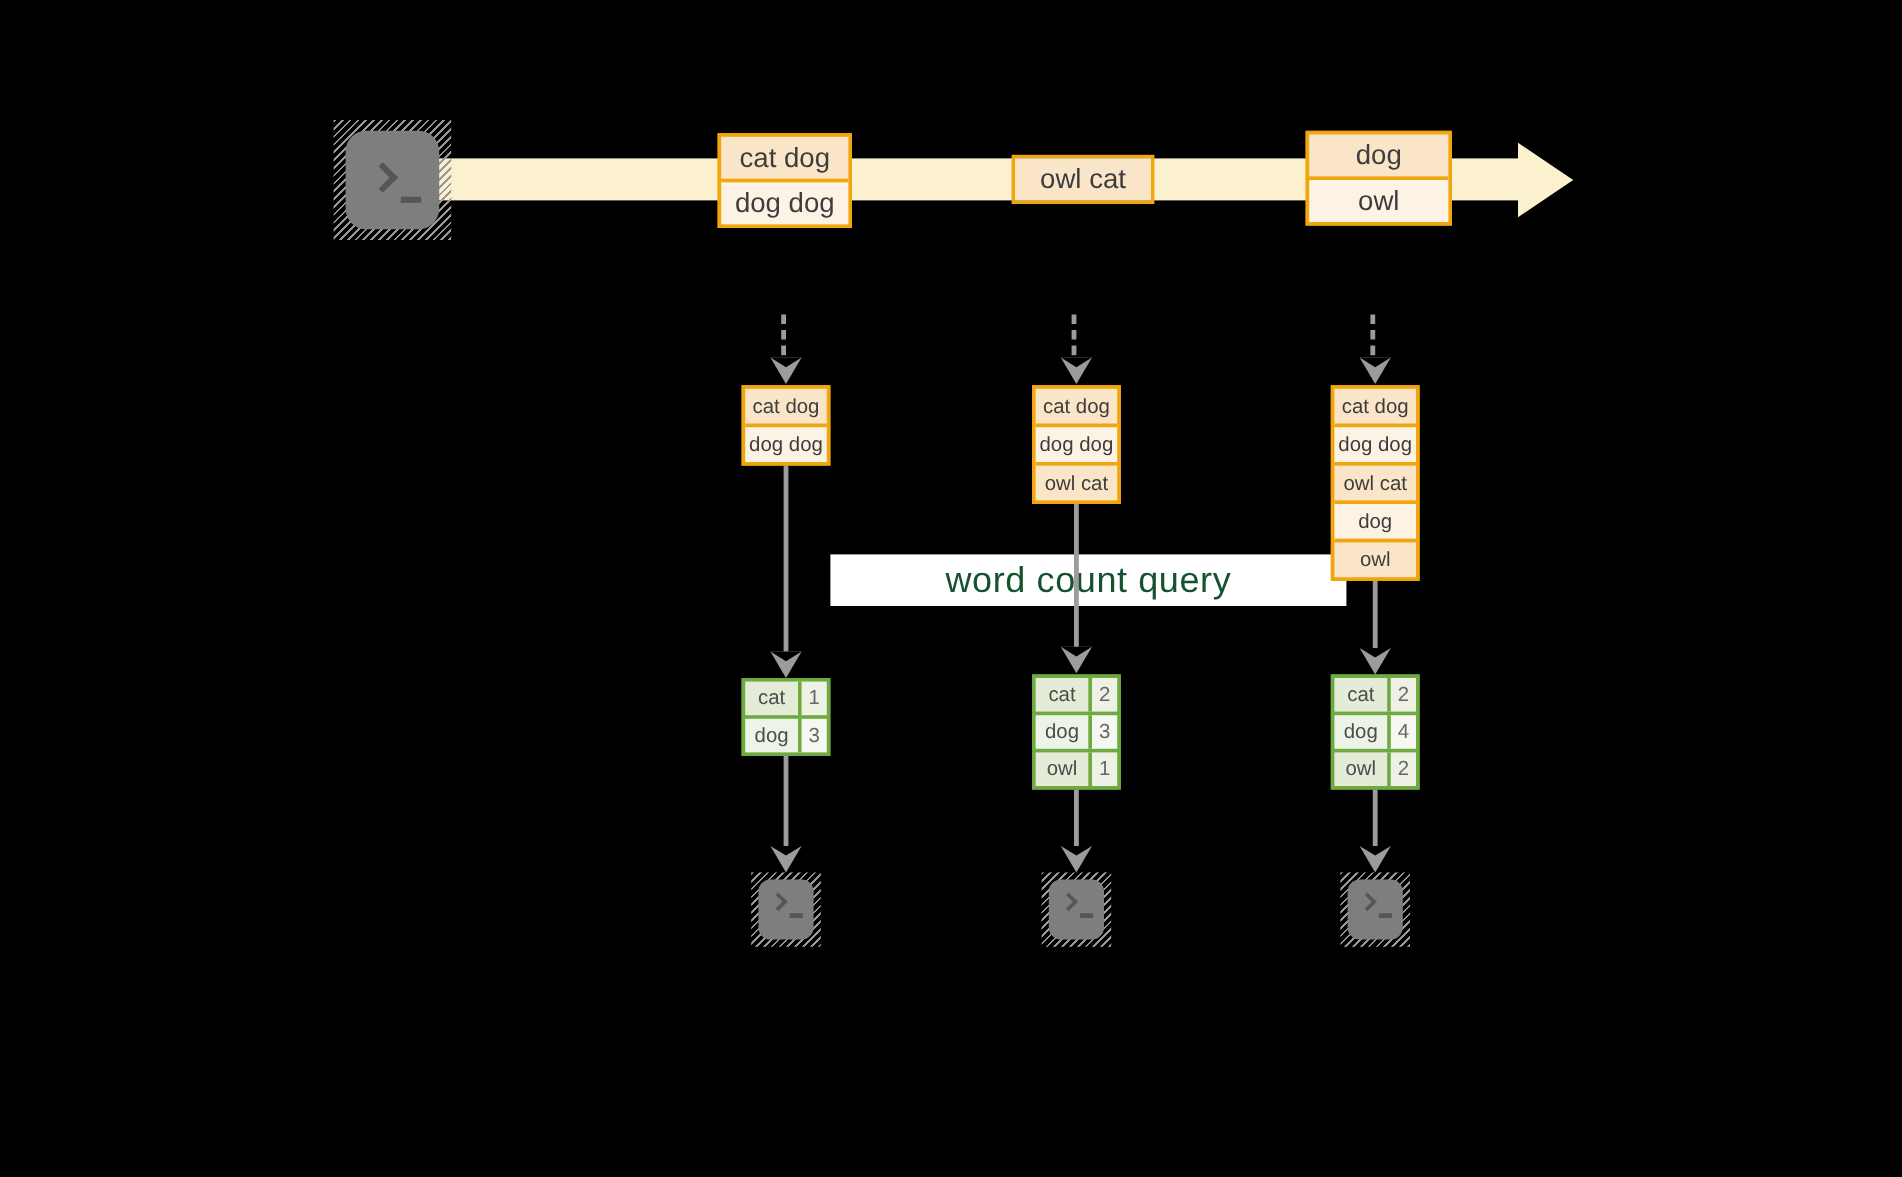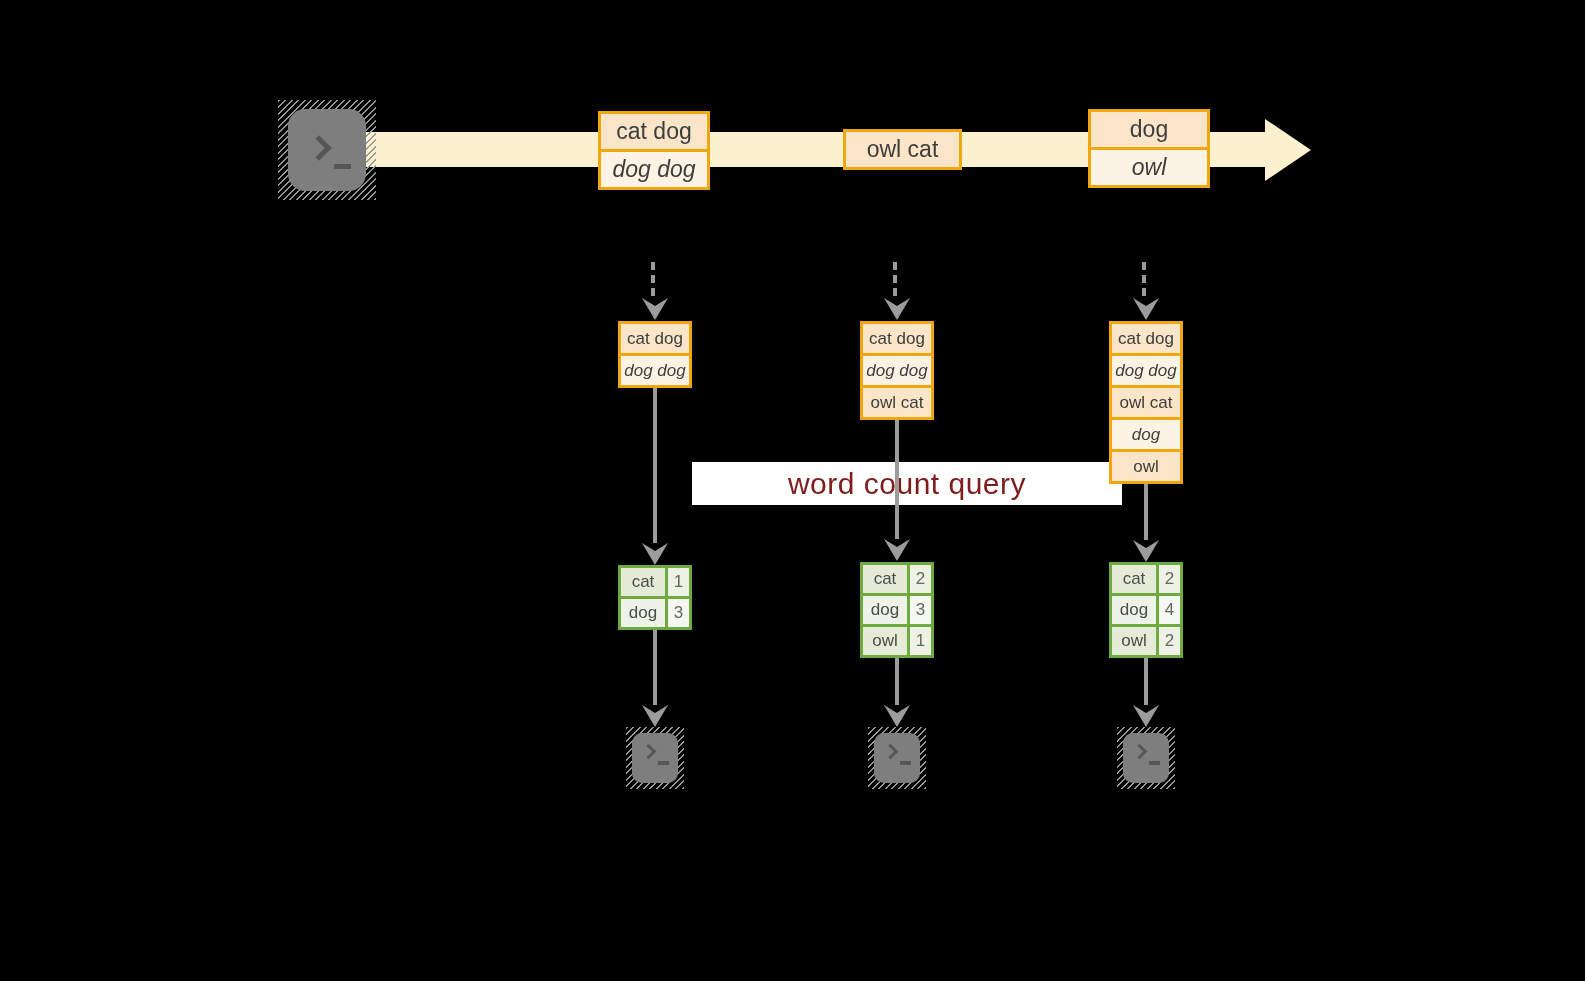--- a/index.html
+++ b/index.html
@@ -24,38 +24,38 @@
   .term-lg .chev { left:22px; top:30px; width:13px; height:13px; border-width:5px 5px 0 0; }
   .term-lg .uscore { left:46px; top:55px; width:17px; height:5px; }
   .term-sm .chev { left:11px; top:13px; width:8px; height:8px; border-width:3.5px 3.5px 0 0; }
   .term-sm .uscore { left:26px; top:28px; width:11px; height:3.5px; }
 
   
   .obox { position:absolute; border:3px solid #f0a60d; z-index:2; background:#f0a60d; }
   .ocell { text-align:center; color:#3d3d3d; }
   .ocell + .ocell { border-top:3px solid #f0a60d; }
   .ocell.dark { background:#fbe5c8; }
-  .ocell.light { background:#fdf3e4;font-style:italic; }
+  .ocell.light { background:#fdf3e4; }
   .obox-lg .ocell { height:35px; line-height:35px; font-size:23px; }
   .obox-sm .ocell { height:29px; line-height:29px; font-size:17px; }
 
   
   .dash { position:absolute; width:0; border-left:4px dashed #9c9c9c; z-index:3; }
   .line { position:absolute; width:4px; background:#9c9c9c; z-index:3; }
   .vhead { position:absolute; width:0; height:0; z-index:3;
            border-left:13px solid transparent; border-right:13px solid transparent;
            border-top:22px solid #9c9c9c; }
   .vhead:after { content:""; position:absolute; left:-13px; top:-22px; width:0; height:0;
            border-left:13px solid transparent; border-right:13px solid transparent;
            border-top:8px solid #000; }
 
   
   .qlabel { position:absolute; left:692px; top:462px; width:430px; height:43px; background:#ffffff;
             z-index:1; text-align:center; line-height:43px; font-size:30px; font-weight:300;
-            color:#7f1d1d; letter-spacing:0.5px; }
+            color:#14532d; letter-spacing:0.5px; }
 
   
   .gtable { position:absolute; border:3px solid #6faa41; background:#6faa41; z-index:2; width:68px; }
   .trow { display:flex; height:28px; line-height:28px; font-size:17px;align-items:center; }
   .trow + .trow { border-top:3px solid #6faa41; }
   .tword { width:44px; text-align:center; color:#4c4c4c; }
   .tnum { flex:1; border-left:3px solid #6faa41; text-align:center; color:#666666; }
   .trow.dark .tword { background:#e4ecd7; }
   .trow.dark .tnum  { background:#edf2e4; }
   .trow.light .tword { background:#eef3e8; }

